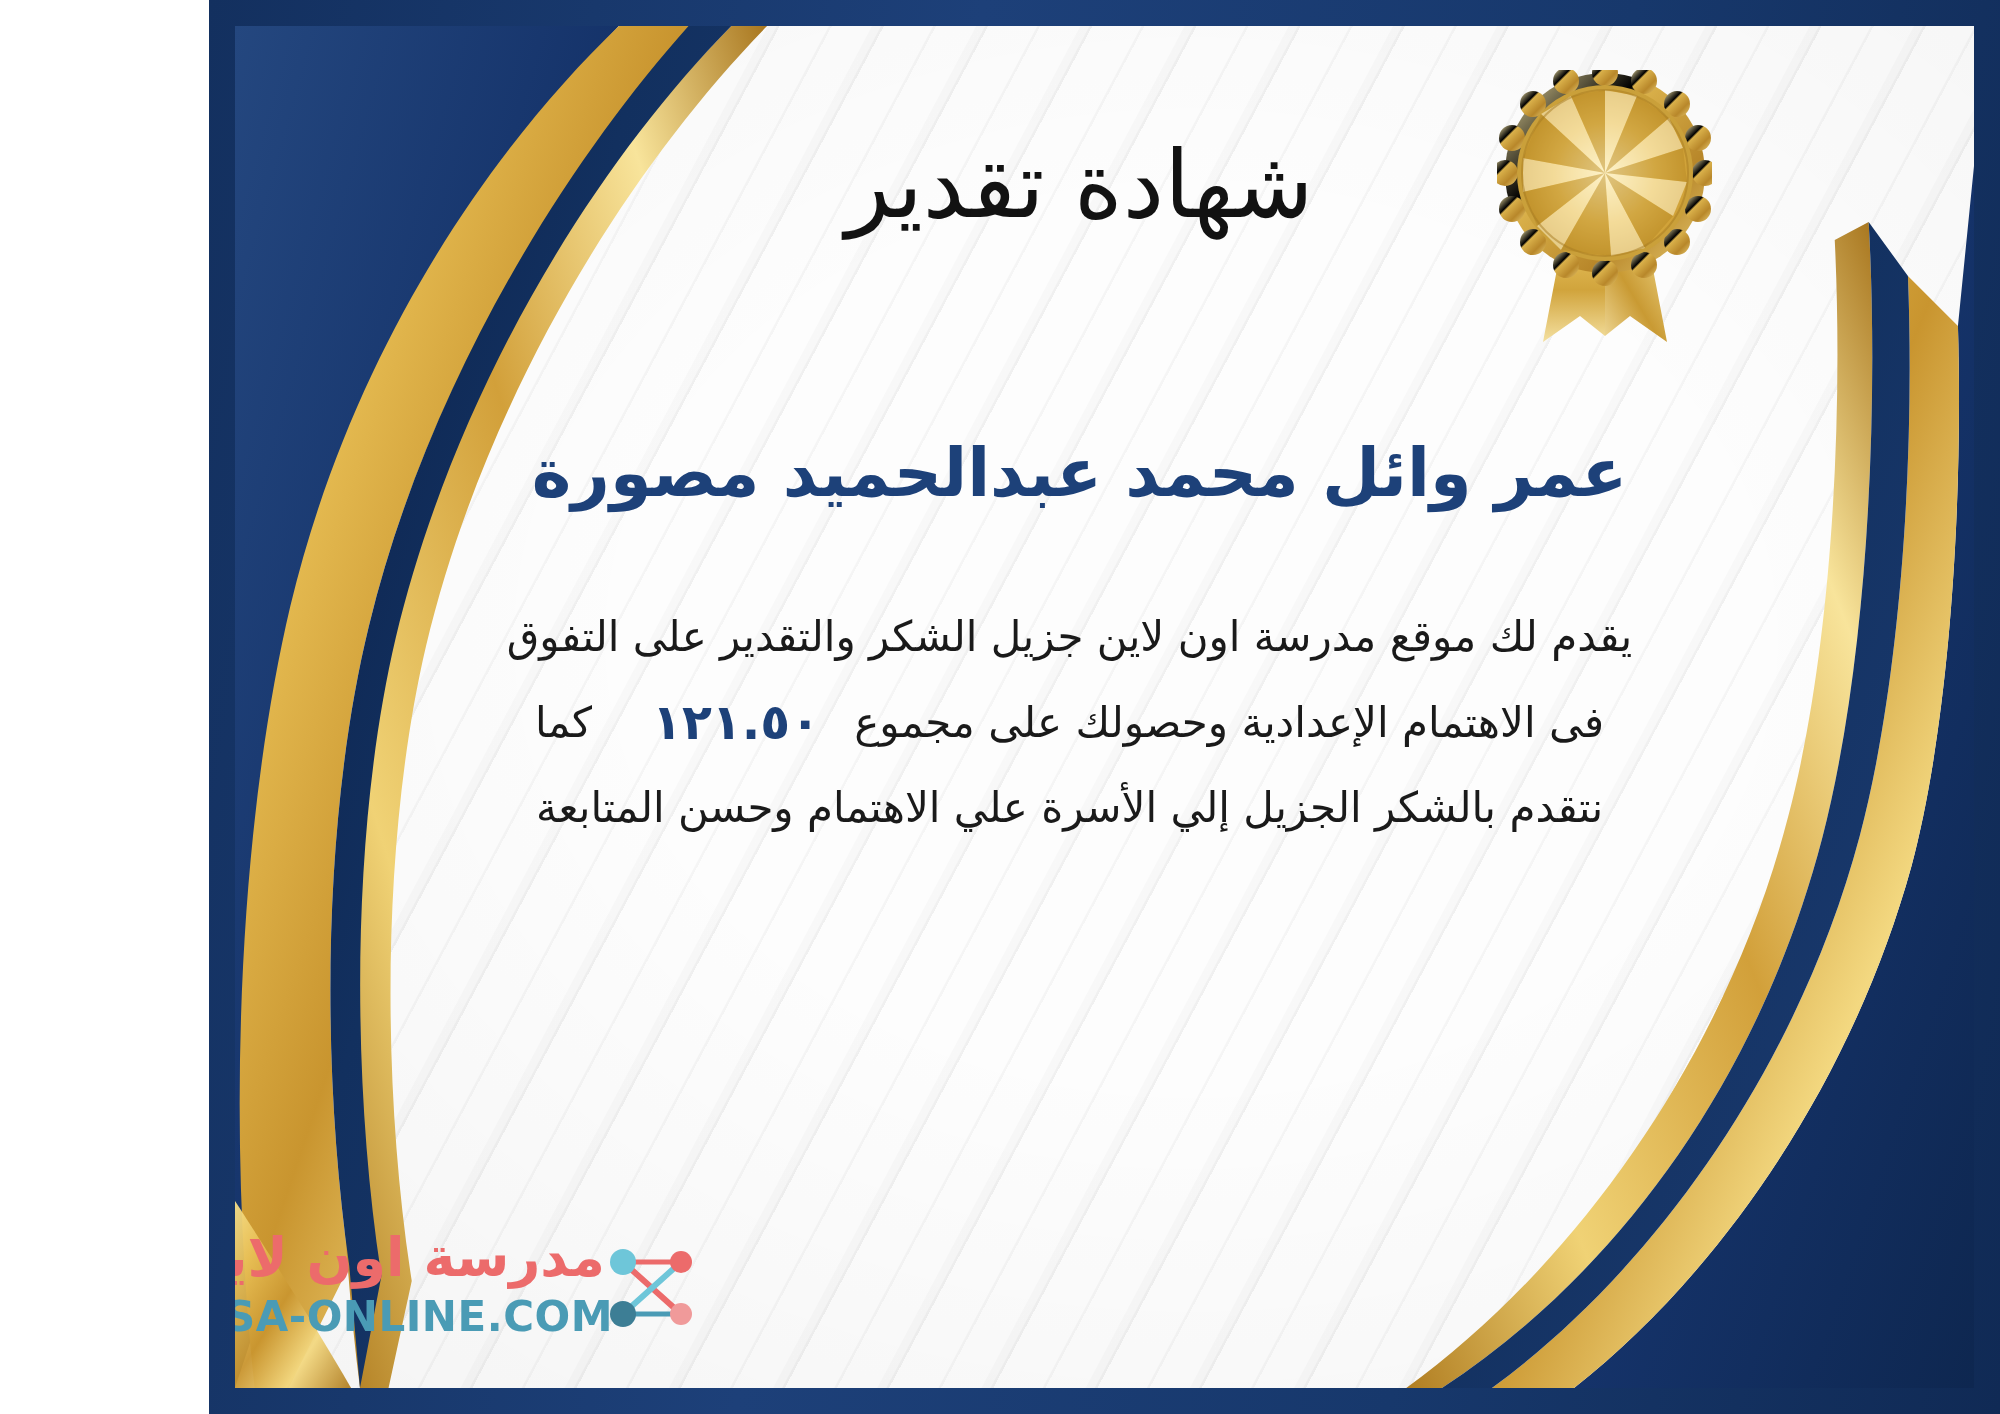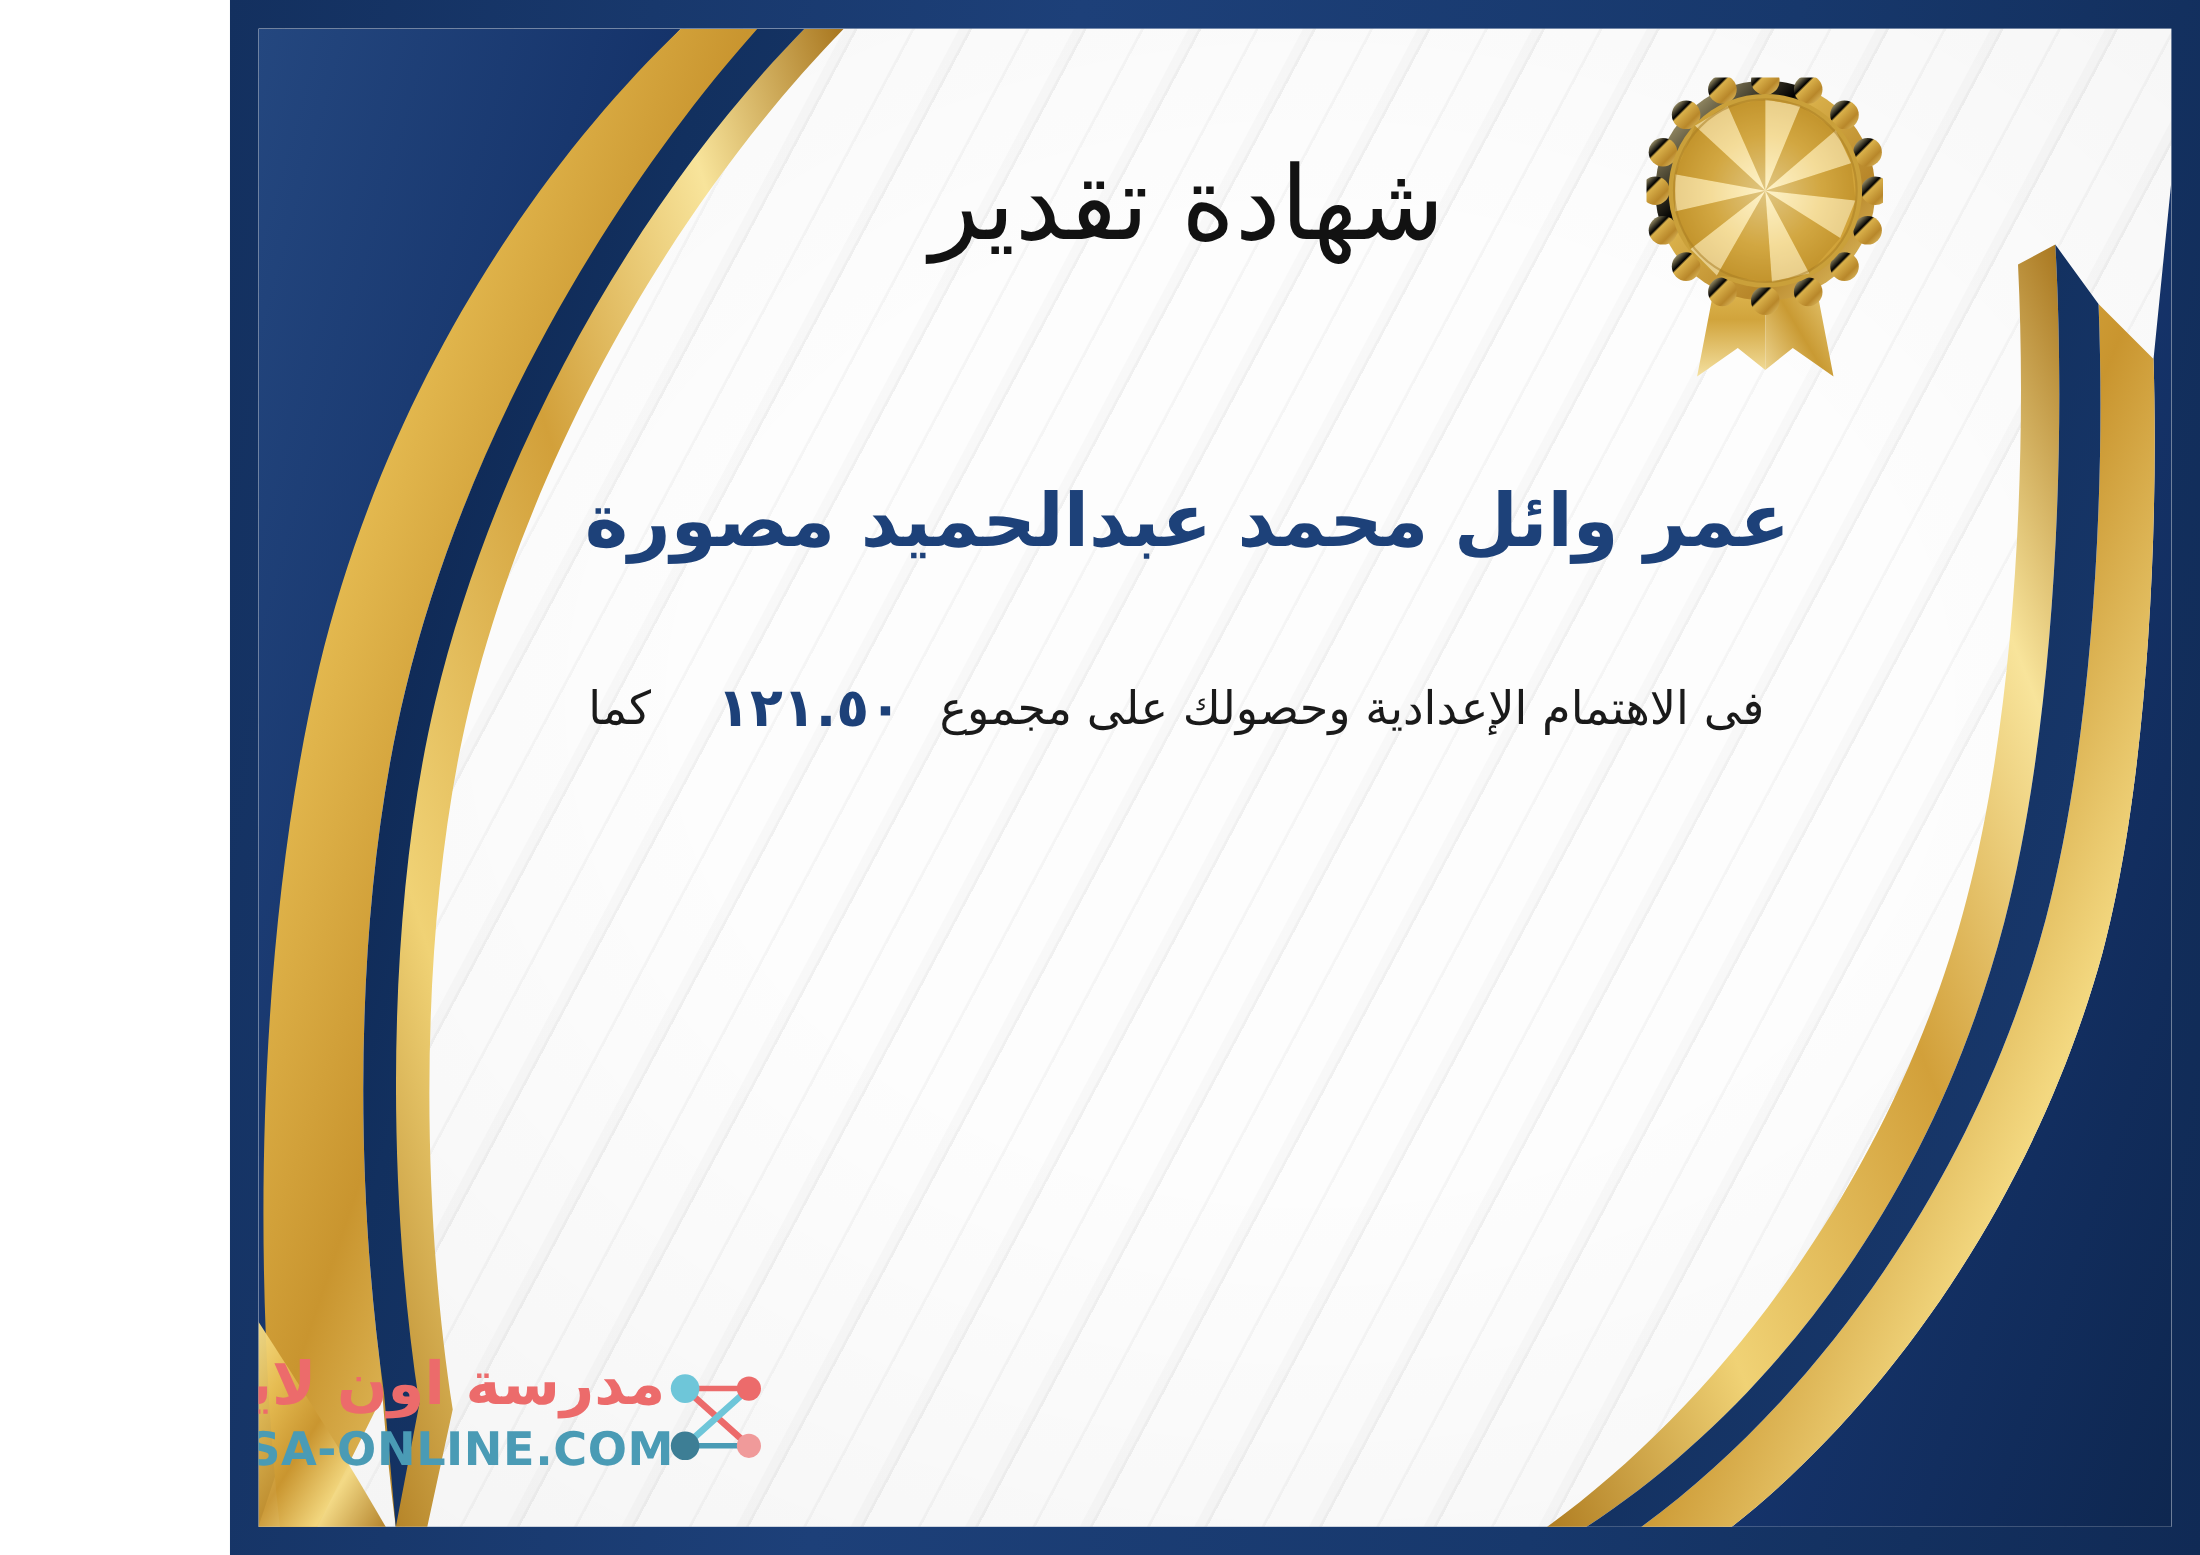--- a/index.html
+++ b/index.html
@@ -302,23 +302,25 @@
       </svg>
     </div>
 
     <div class="content">
 
       <div class="cert-title">شهادة تقدير</div>
 
       <div class="recipient-name">عمر وائل محمد عبدالحميد مصورة</div>
 
       <div class="body-block">
+        <div class="body-line">يقدم لك موقع مدرسة اون لاين جزيل الشكر  والتقدير على التفوق</div>
         <div class="body-line">
           <span>فى الاهتمام الإعدادية وحصولك على مجموع</span><span class="grade-value">١٢١.٥٠</span><span class="spacer-wide"></span><span>كما</span>
         </div>
+        <div class="body-line">نتقدم  بالشكر الجزيل إلي الأسرة علي الاهتمام وحسن المتابعة</div>
       </div>
 
     </div>
 
     <div class="brand">
       <div class="brand-mark">
         <svg viewBox="0 0 112 112" width="112" height="112">
           <line x1="26" y1="26" x2="84" y2="78" stroke="#ec6b6b" stroke-width="6" stroke-linecap="round"></line>
           <line x1="84" y1="26" x2="26" y2="78" stroke="#6ec6d9" stroke-width="6" stroke-linecap="round"></line>
           <line x1="26" y1="26" x2="84" y2="26" stroke="#ec6b6b" stroke-width="5" stroke-linecap="round"></line>

